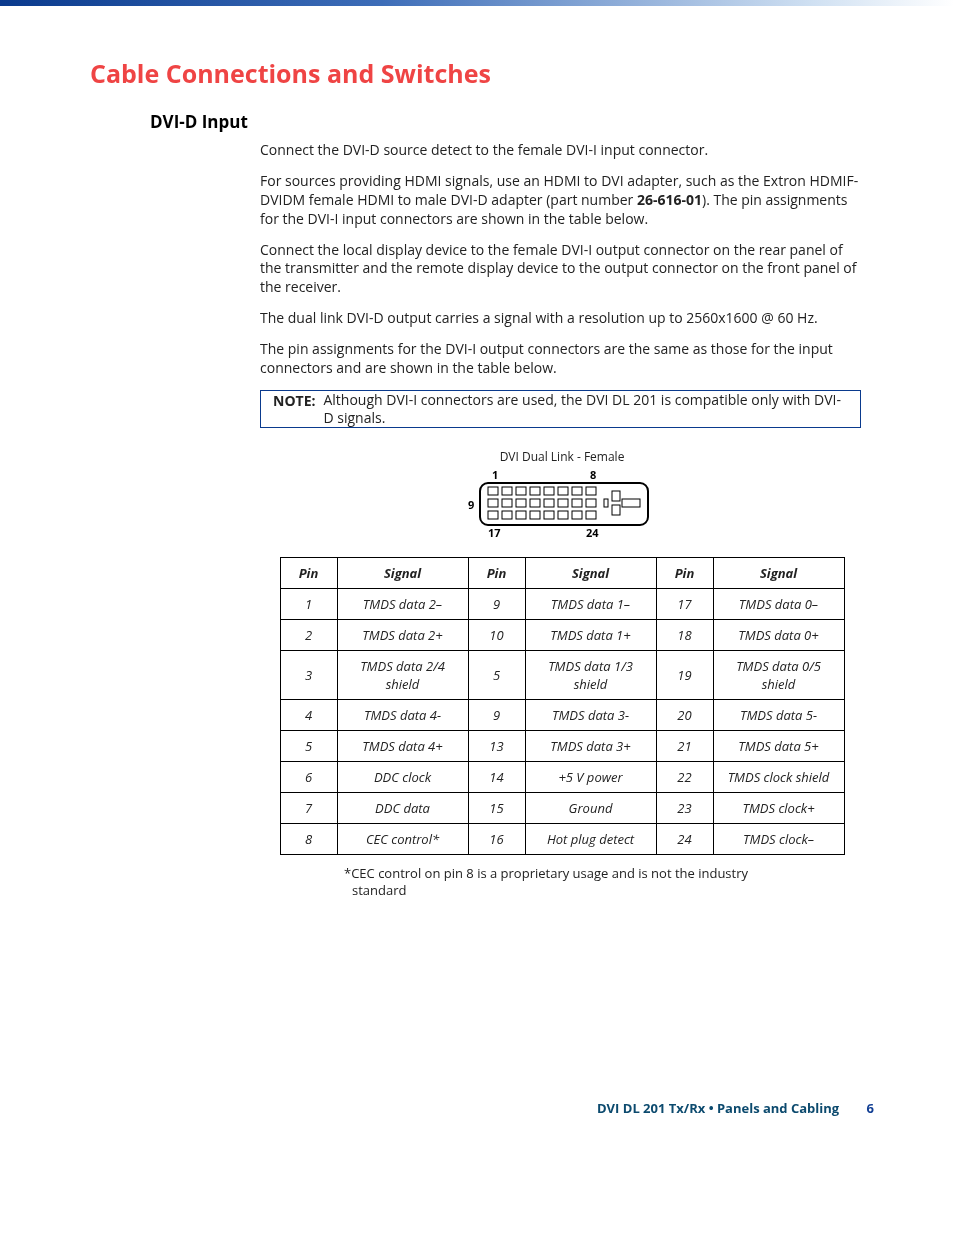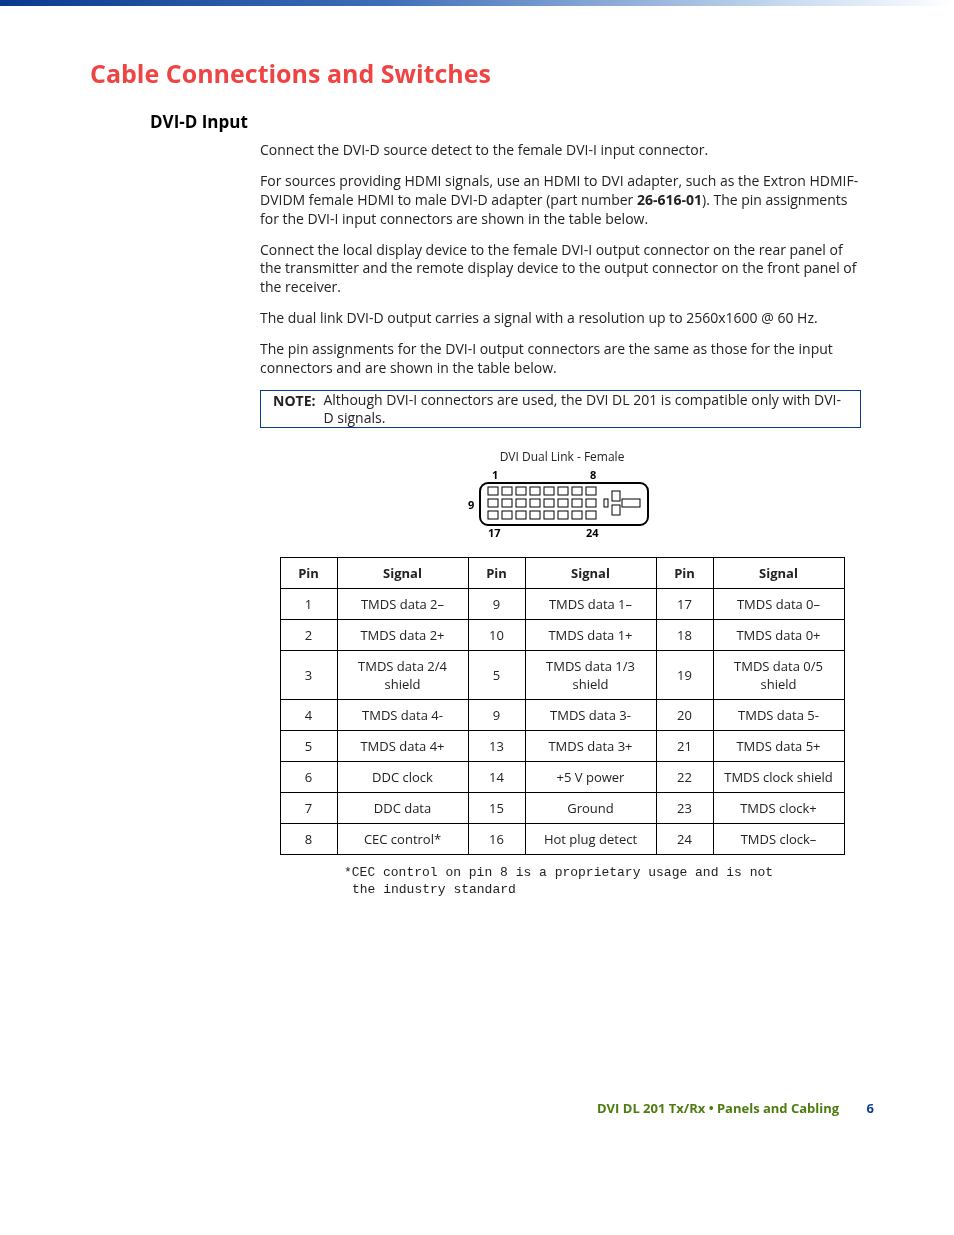--- a/index.html
+++ b/index.html
@@ -59,49 +59,49 @@
   }
   .diagram-title {
     font-size: 12px;
     font-weight: 400;
     margin-bottom: 4px;
   }
   .pin-label { font-size: 11px; font-weight:700; }
   table.pin-table {
     border-collapse: collapse;
     margin: 0 auto;
+    font-style: italic;
   }
   table.pin-table th, table.pin-table td {
     border: 1px solid #000;
     padding: 6px 10px;
     font-size: 13px;
     text-align: center;
     vertical-align: middle;
   }
   table.pin-table th {
     font-weight: 700;
   }
   .pin-col { width: 36px; }
   .sig-col { width: 110px; }
   .footnote {
     margin: 10px auto 8px auto;
     width: 430px;
     font-size: 13px;
     line-height: 1.3;
     padding-left: 10px;
     text-indent: -8px;
-    font-family: Liberation Mono, monospace;
   }
   .footer {
     margin-top: 200px;
     text-align: right;
     padding: 0 80px 30px 0;
     font-size: 13px;
   }
-  .footer .doc-title { color: #4d7c0f; font-weight: 700; }
+  .footer .doc-title { color: #0c4a6e; font-weight: 700; }
   .footer .pnum { color: #123f94; font-weight: 700; margin-left: 24px; }
   b.inline-bold { font-weight:700; }
 </style>
 </head>
 <body>
 
 <div class="topbar"></div>
 
 <div class="page">
 

